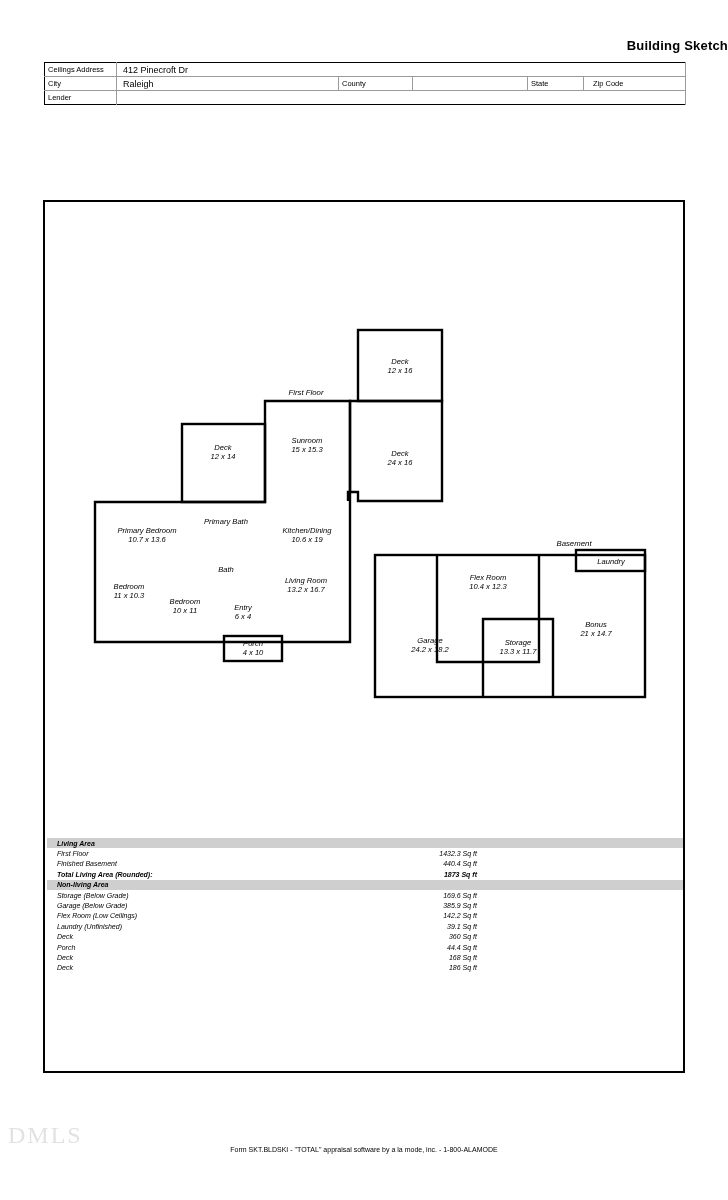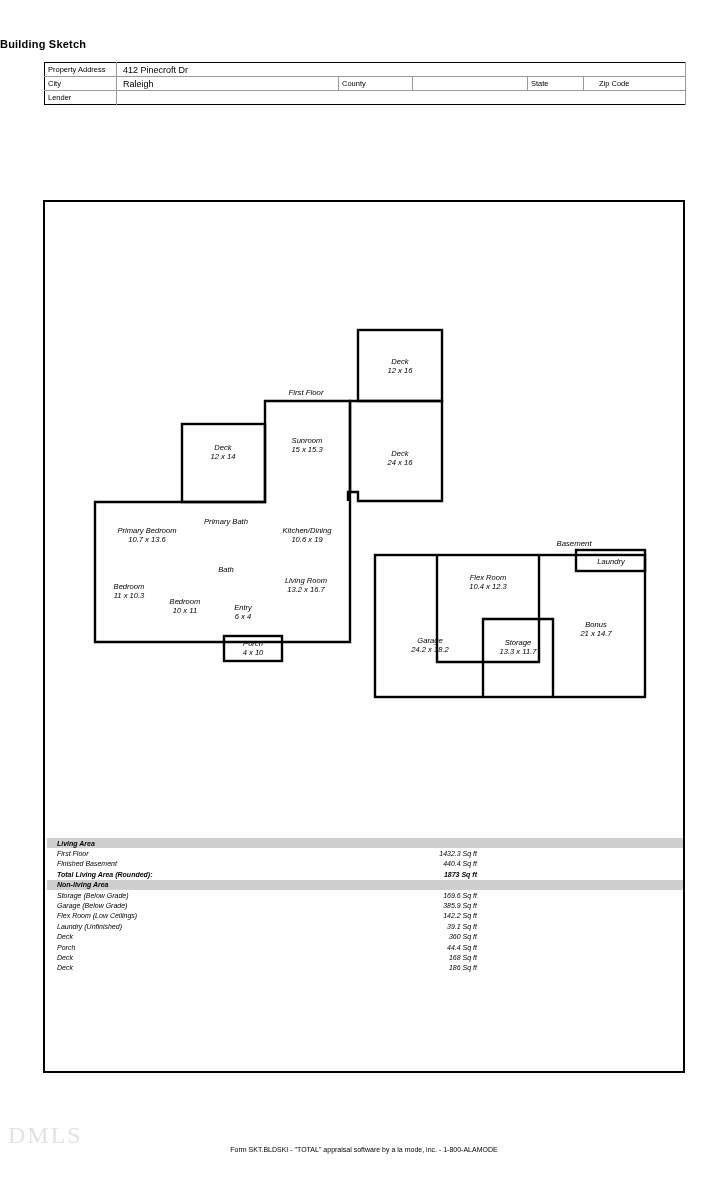--- a/index.html
+++ b/index.html
@@ -15,22 +15,22 @@
     color: #000000;
     overflow: hidden;
   }
 
   
   .doc-title {
     position: absolute;
     left: 0;
     top: 38px;
     width: 728px;
-    text-align: left;
-    font-size: 11px;
+    text-align: right;
+    font-size: 13px;
     font-weight: bold;
     letter-spacing: 0.2px;
   }
 
   
   .hdr-table {
     position: absolute;
     left: 44px;
     top: 62px;
     width: 642px;
@@ -154,31 +154,31 @@
   .wall { fill: none; stroke: #000; stroke-width: 2.4; }
 </style>
 </head>
 <body>
 
 <div class="doc-title">Building Sketch</div>
 
 <table class="hdr-table">
   <tbody>
   <tr>
-    <td class="lbl">Property Address</td>
+    <td class="lbl">Ceilings Address</td>
     <td class="val" colspan="5">412 Pinecroft Dr</td>
   </tr>
   <tr>
     <td class="lbl">City</td>
     <td class="val" style="width:215px">Raleigh</td>
     <td class="mid-lbl">County</td>
     <td class="val" style="width:108px"></td>
     <td class="mid-lbl" style="width:52px">State</td>
     <td>
-      <span style="margin-left:12px">Zip Code</span>
+      <span style="margin-left:6px">Zip Code</span>
     </td>
   </tr>
   <tr>
     <td class="lbl">Lender</td>
     <td class="val" colspan="5"></td>
   </tr>
 </tbody>
   </table>
 
 <div class="sketch-frame">

